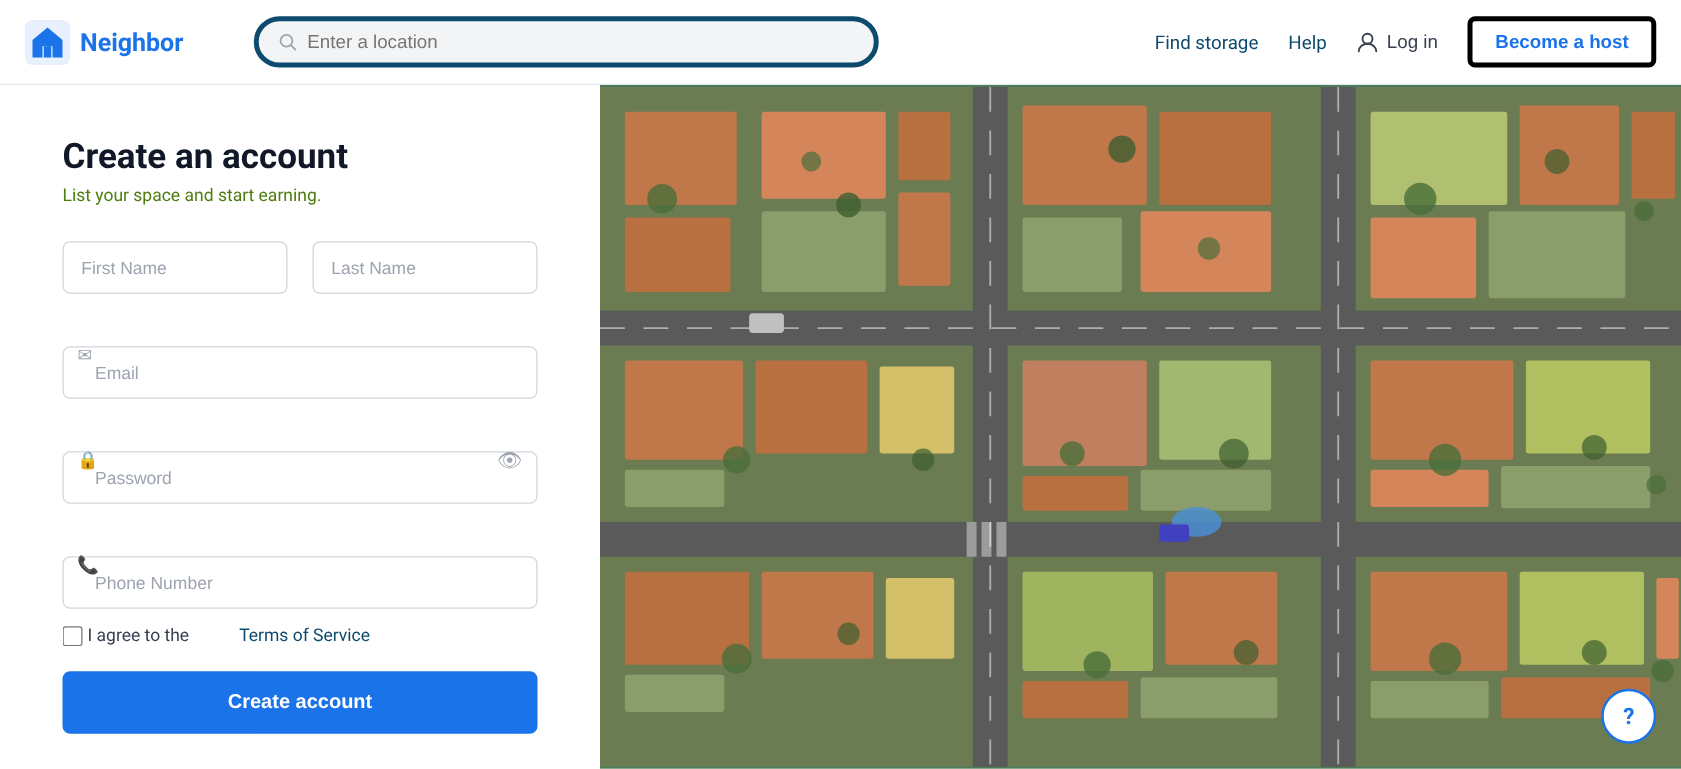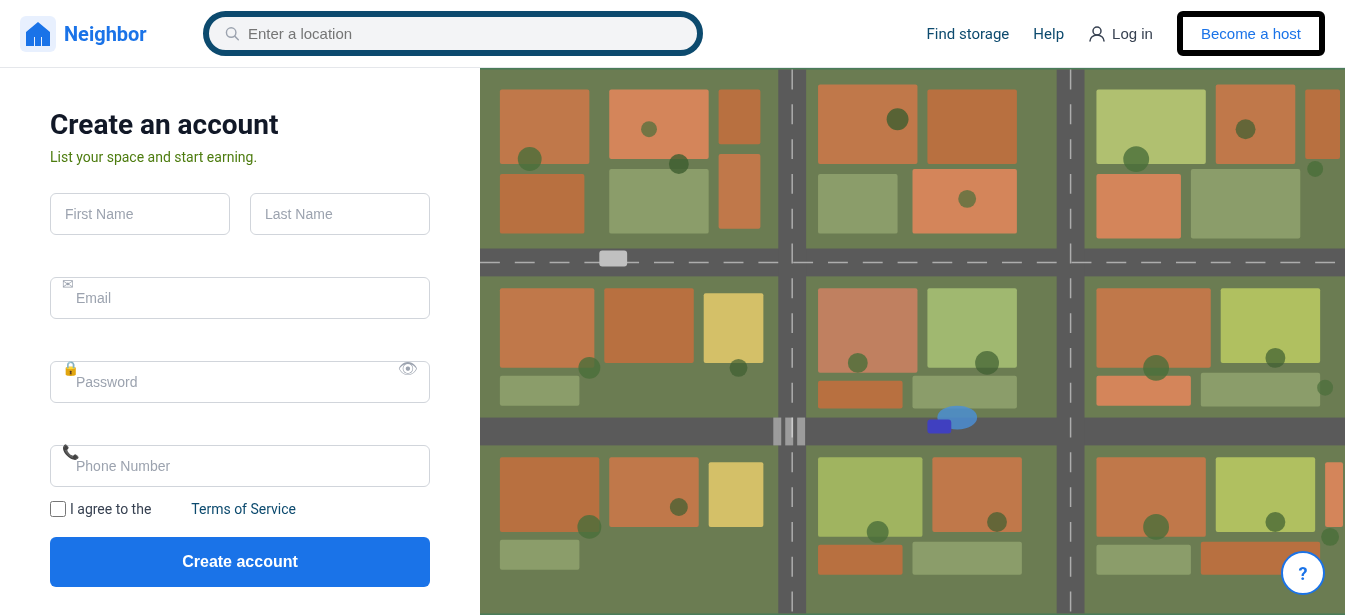--- a/index.html
+++ b/index.html
@@ -31,21 +31,21 @@
     .logo-icon {
       width: 36px;
       height: 36px;
     }
     .search-bar {
       flex: 1;
       max-width: 500px;
       display: flex;
       align-items: center;
       background: #f3f4f6;
-      border: 6px solid #0c4a6e;
+      border: 4px solid #0c4a6e;
       border-radius: 24px;
       padding: 8px 16px;
       gap: 8px;
     }
     .search-bar input {
       border: none;
       background: transparent;
       outline: none;
       font-size: 15px;
       color: #6b7280;
@@ -68,23 +68,23 @@
       align-items: center;
       gap: 6px;
       color: #374151;
       font-size: 15px;
       cursor: pointer;
       background: none;
       border: none;
     }
     .become-host-btn {
       background: none;
-      border: 6px solid #000000;
+      border: 4px solid #000000;
       color: #1a73e8;
-      font-weight: 400;
+      font-weight: 700;
       font-size: 15px;
       border-radius: 6px;
       padding: 8px 18px;
       cursor: pointer;
     }
 
     
     .main-layout {
       display: flex;
       height: calc(615px - 68px);

